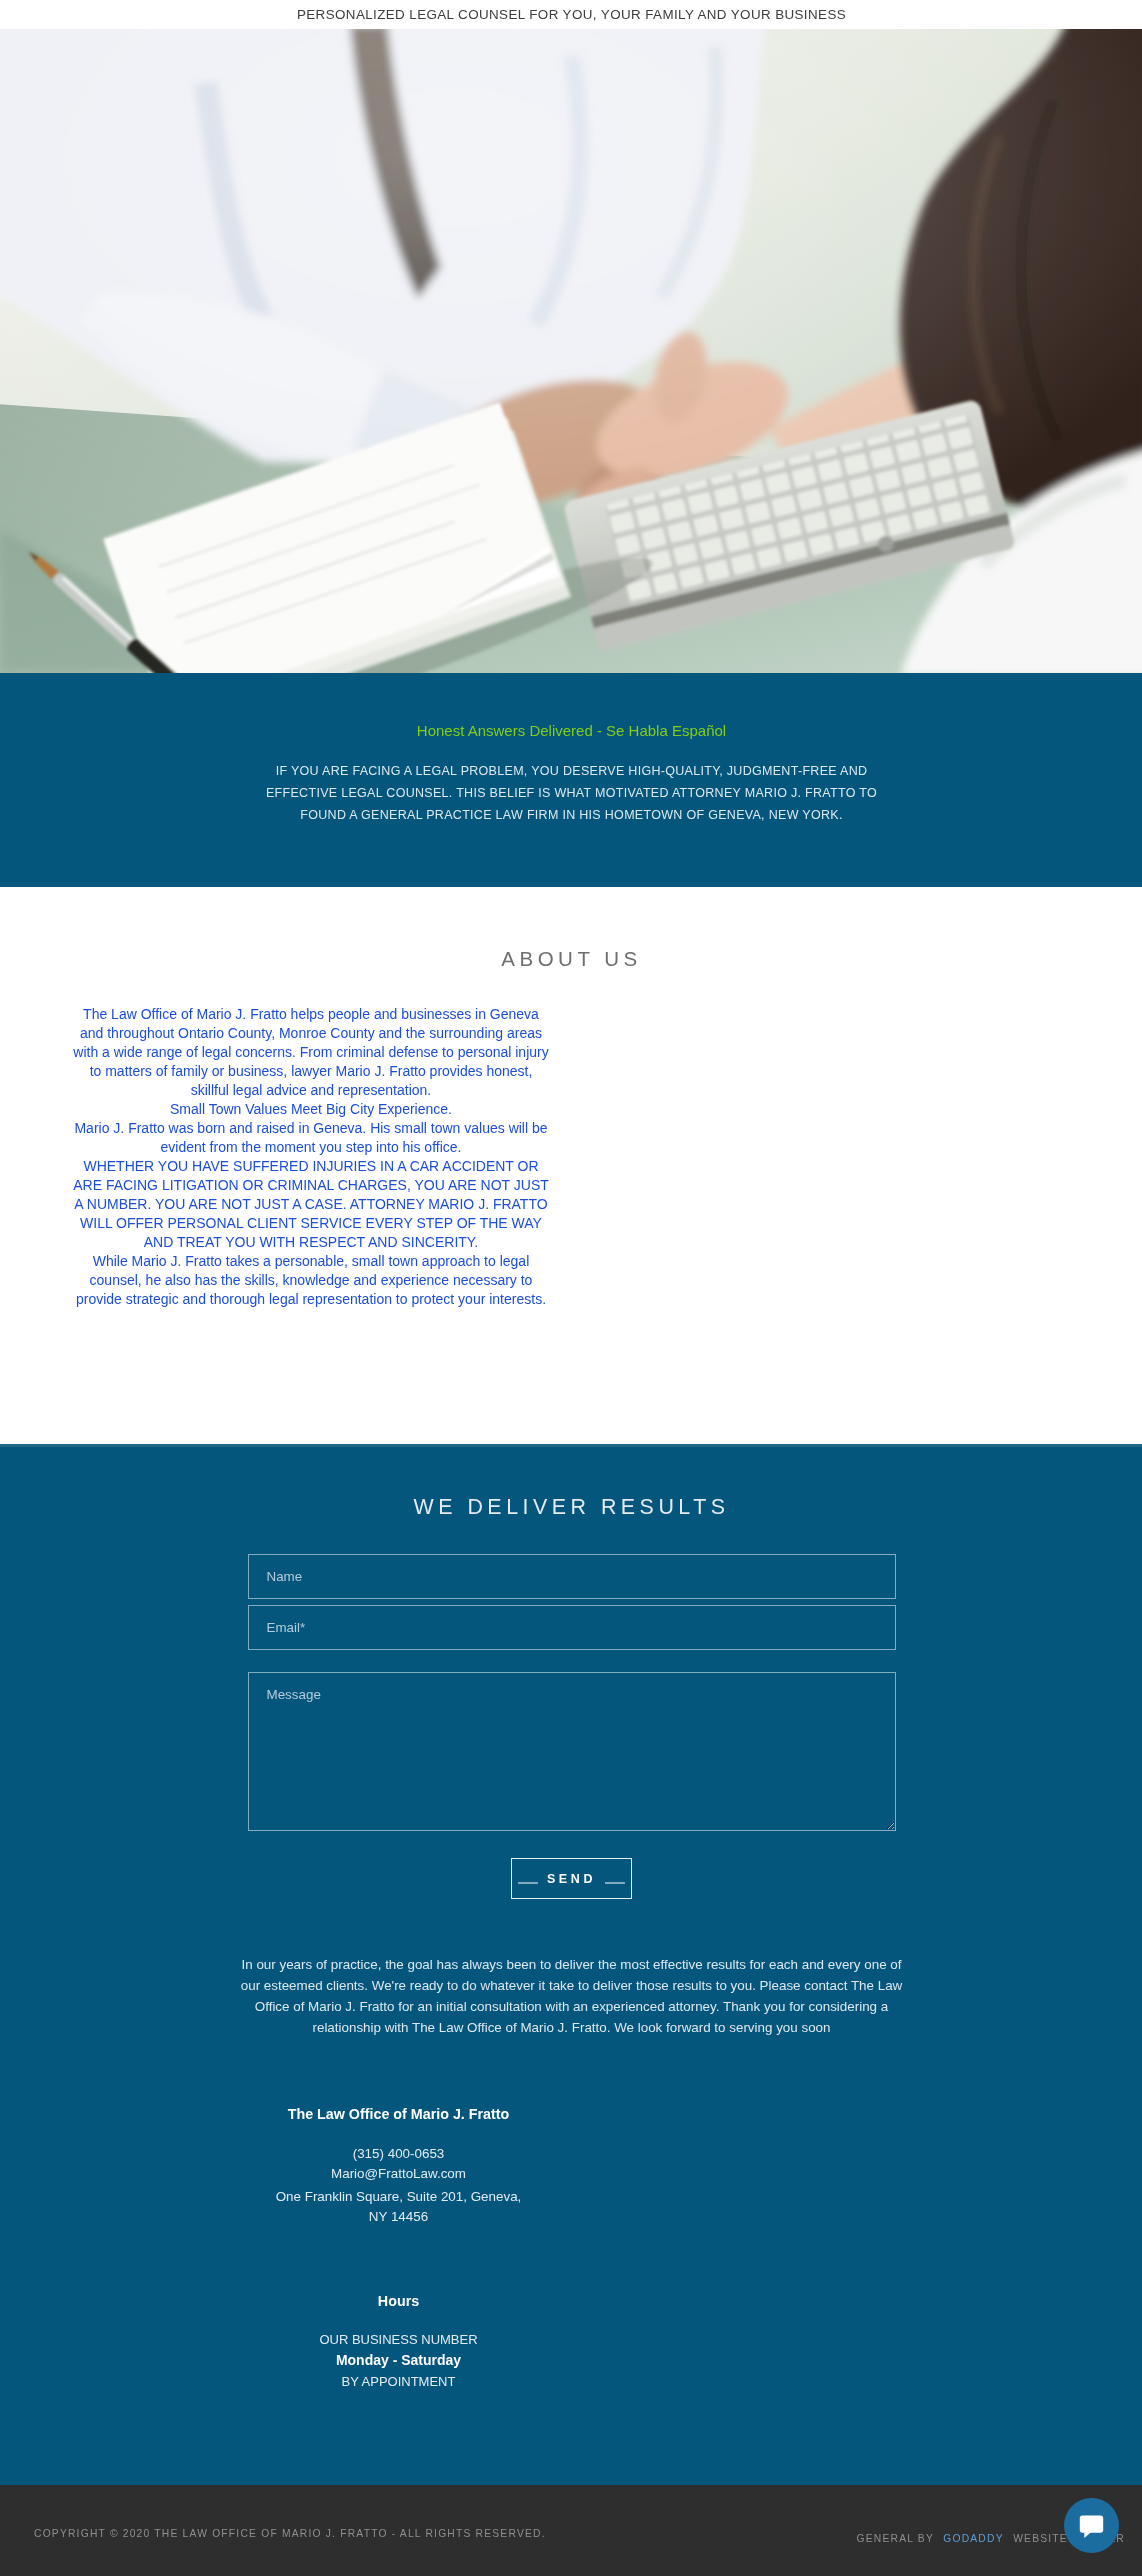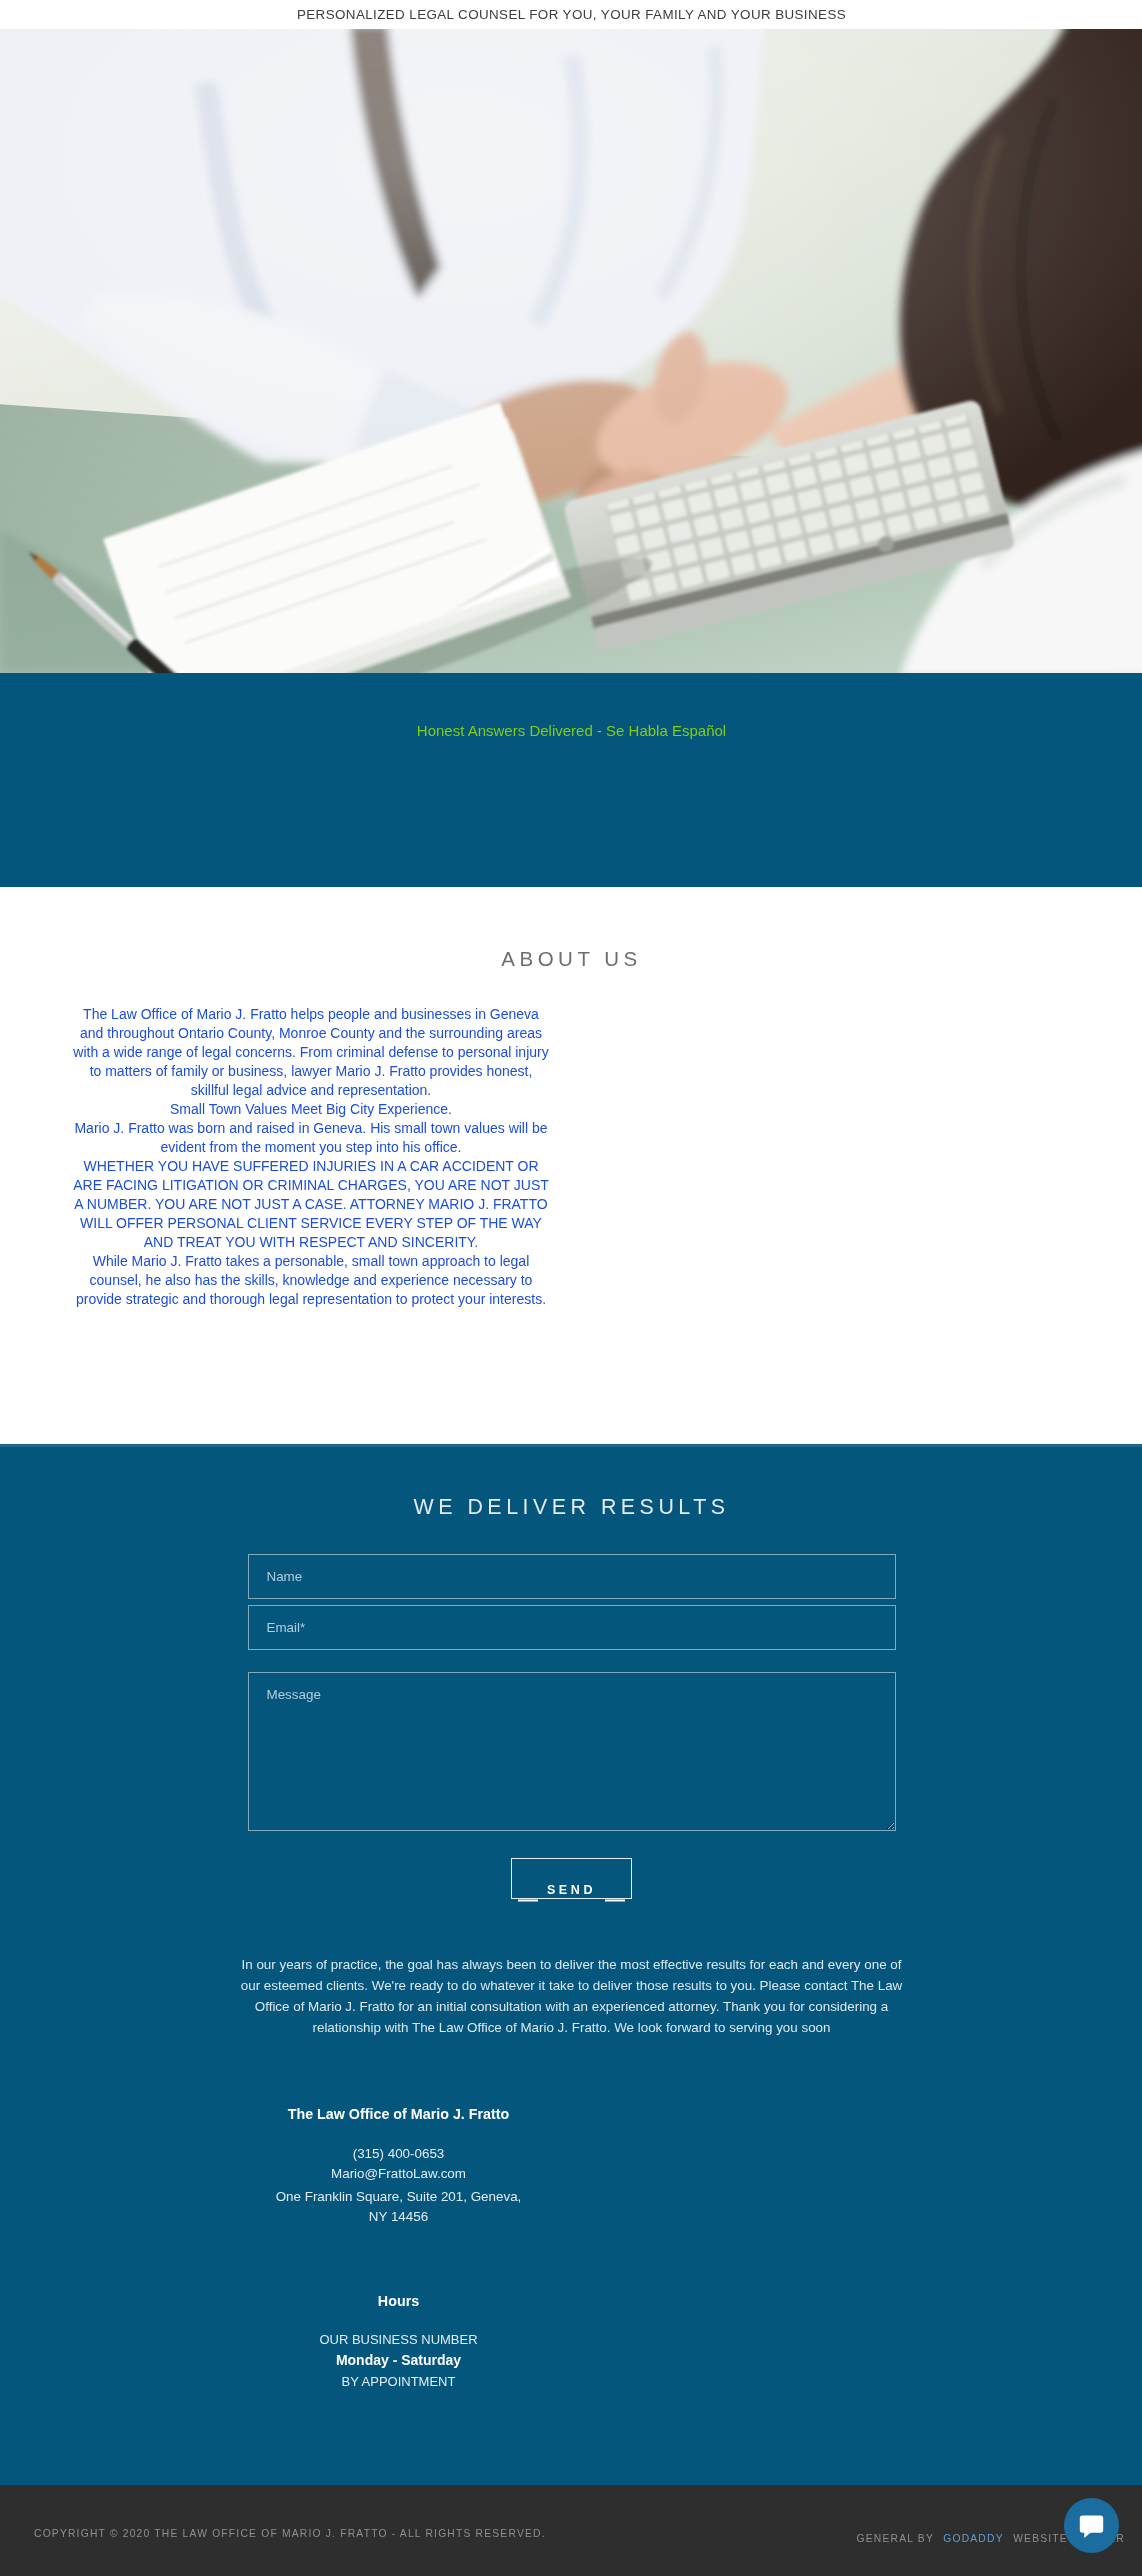--- a/index.html
+++ b/index.html
@@ -68,21 +68,21 @@
   }
   .contact-form input { height: 45px; }
   .contact-form input + input { margin-top: 6px; }
   .contact-form textarea {
     margin-top: 22px; height: 159px; padding-top: 14.3px; resize: both;
   }
   .contact-form input::placeholder, .contact-form textarea::placeholder {
     color: #b4cddc; opacity: 1;
   }
   .send-button {
-    display: flex; align-items: flex-end; justify-content: center;
+    display: flex; align-items: center; justify-content: center;
     width: 121px; height: 41px; margin: 27px auto 0;
     background: transparent; border: 0.9px solid #e8eff3; cursor: pointer;
     color: #ffffff; font-family: "Liberation Sans", sans-serif;
     font-size: 12.5px; font-weight: bold; letter-spacing: 3.6px;
   }
   .send-dash { width: 19.6px; height: 1.8px; background: #fff; transform: translateY(4.5px); }
   .send-dash.left { margin-right: 9px; }
   .send-dash.right { margin-left: 9px; }
 
   .results .pitch {
@@ -238,20 +238,21 @@
       <rect x="112" y="-8" width="78" height="16" rx="5" fill="#262624"></rect>
       <path d="M190,-8 L212,0 L190,8 Z" fill="#111111"></path>
     </g>
 
     <rect x="0" y="0" width="1280" height="721" fill="url(#glow)"></rect>
   </svg>
 </div>
 
 <section class="intro">
   <h2>Honest Answers Delivered - Se Habla Español</h2>
+  <p>IF YOU ARE FACING A LEGAL PROBLEM, YOU DESERVE HIGH-QUALITY, JUDGMENT-FREE AND EFFECTIVE LEGAL COUNSEL. THIS BELIEF IS WHAT MOTIVATED ATTORNEY MARIO J. FRATTO TO FOUND A GENERAL PRACTICE LAW FIRM IN HIS HOMETOWN OF GENEVA, NEW YORK.</p>
 </section>
 
 <section class="about">
   <h2>ABOUT US</h2>
   <div class="about-body">
     <p>The Law Office of Mario J. Fratto helps people and businesses in Geneva and throughout Ontario County, Monroe County and the surrounding areas with a wide range of legal concerns. From criminal defense to personal injury to matters of family or business, lawyer Mario J. Fratto provides honest, skillful legal advice and representation.</p>
     <p>Small Town Values Meet Big City Experience.</p>
     <p>Mario J. Fratto was born and raised in Geneva. His small town values will be evident from the moment you step into his office.</p>
     <p>WHETHER YOU HAVE SUFFERED INJURIES IN A CAR ACCIDENT OR ARE FACING LITIGATION OR CRIMINAL CHARGES, YOU ARE NOT JUST A NUMBER. YOU ARE NOT JUST A CASE. ATTORNEY MARIO J. FRATTO WILL OFFER PERSONAL CLIENT SERVICE EVERY STEP OF THE WAY AND TREAT YOU WITH RESPECT AND SINCERITY.</p>
     <p>While Mario J. Fratto takes a personable, small town approach to legal counsel, he also has the skills, knowledge and experience necessary to provide strategic and thorough legal representation to protect your interests.</p>

